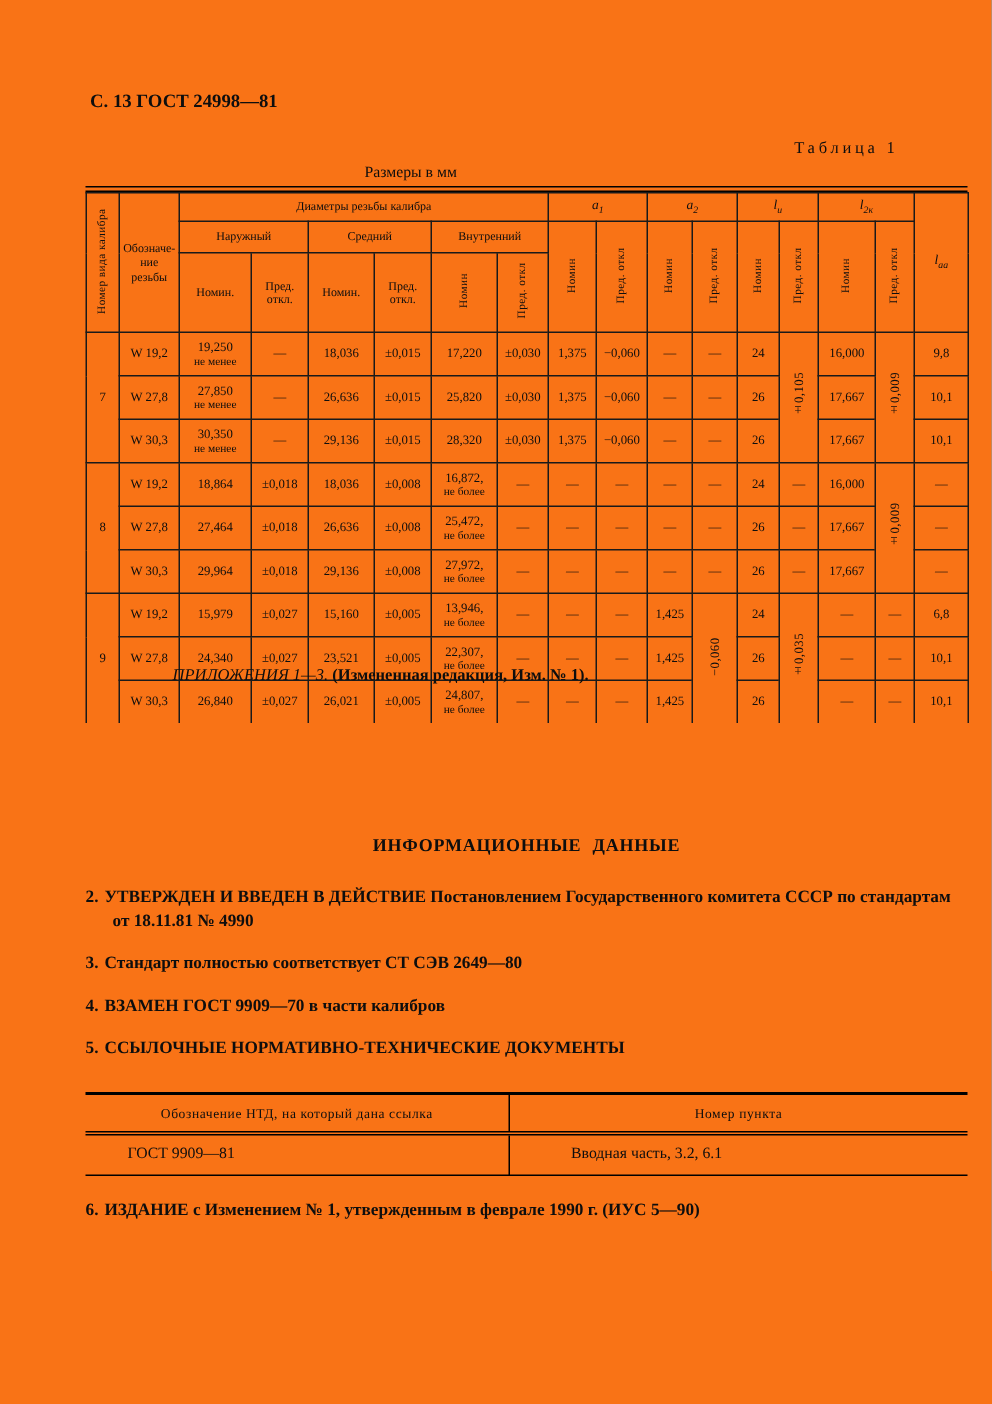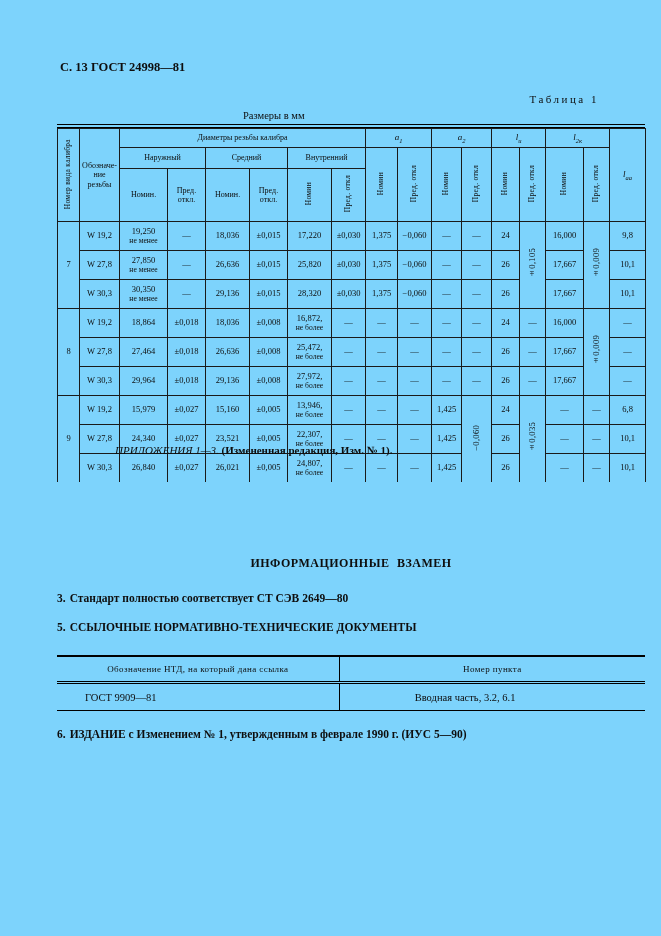--- a/index.html
+++ b/index.html
@@ -1,16 +1,16 @@
 <!DOCTYPE html>
 <html><head>
 <meta charset="utf-8">
 <style>
   html,body{margin:0;padding:0;background:#9a9a9a;}
-  .page{position:relative;width:661px;height:936px;background:#7dd3fc;color:#0e0e0e;
+  .page{position:relative;width:661px;height:936px;background:#f97316;color:#0e0e0e;
         font-family:"Liberation Serif","DejaVu Serif",serif;overflow:hidden;}
   .doc-header{position:absolute;top:60px;left:60px;font-size:12.5px;font-weight:bold;}
   .tbl-caption{position:absolute;top:93px;right:62px;font-size:11px;letter-spacing:2.5px;}
   .units{position:absolute;top:110px;left:243px;font-size:10.5px;}
   .tablewrap{position:absolute;top:124px;left:57px;width:588px;border-top:4px double #000;}
   table.gtable{border-collapse:collapse;table-layout:fixed;width:588px;}
   .gtable td{border:1px solid #1a1a1a;text-align:center;vertical-align:middle;
              padding:1px 1px;font-size:8.5px;line-height:1.15;}
   .gtable tr.h1 td{font-size:8px;height:16px;}
   .gtable tr.h2 td{font-size:8px;height:18px;}
@@ -32,21 +32,21 @@
   .info-title{text-align:center;font-size:12px;margin-bottom:20px;letter-spacing:.5px;word-spacing:4px;}
   .item{padding-left:18px;text-indent:-18px;line-height:1.35;margin-bottom:13px;}
   .item .num{padding-right:4px;}
   .reftable{width:588px;border-collapse:collapse;margin:20px 0 16px 0;font-weight:normal;}
   .reftable td{padding:0;}
   .reftable .hrow td{border-top:2px solid #000;border-bottom:3px double #000;
       font-size:9px;height:24px;text-align:center;vertical-align:middle;letter-spacing:.4px;}
   .reftable .drow td{border-bottom:1.5px solid #000;font-size:10.5px;height:26px;vertical-align:middle;}
   .reftable td.c1{width:48%;border-right:1.2px solid #000;}
   .reftable .drow td.c1{padding-left:28px;text-align:left;}
-  .reftable .drow td.c2{padding-left:75px;text-align:left;}
+  .reftable .drow td.c2{padding-left:41px;text-align:left;}
   .pageno{text-align:center;font-size:10.5px;font-weight:normal;margin-top:10px;}
 </style>
 </head>
 <body>
 
 <div class="page">
 
   <div class="doc-header">С. 13 ГОСТ 24998—81</div>
   <div class="tbl-caption">Таблица 1</div>
   <div class="units">Размеры в мм</div>
@@ -292,23 +292,25 @@
   </tbody>
       </table>
   </div>
 
   <div class="appendix">
     <span class="it">ПРИЛОЖЕНИЯ 1—3.</span>
     <span class="bd">(Измененная редакция, Изм. № 1).</span>
   </div>
 
   <div class="info">
-    <div class="info-title">ИНФОРМАЦИОННЫЕ  ВЗАМЕН</div>
-
+    <div class="info-title">ИНФОРМАЦИОННЫЕ  ДАННЫЕ</div>
+
+    <div class="item"><span class="num">2.</span><span>УТВЕРЖДЕН И ВВЕДЕН В ДЕЙСТВИЕ  Постановлением  Государственного комитета СССР по стандартам от 18.11.81 № 4990</span></div>
     <div class="item"><span class="num">3.</span><span>Стандарт полностью соответствует СТ СЭВ 2649—80</span></div>
+    <div class="item"><span class="num">4.</span><span>ВЗАМЕН ГОСТ 9909—70 в части калибров</span></div>
     <div class="item"><span class="num">5.</span><span>ССЫЛОЧНЫЕ НОРМАТИВНО-ТЕХНИЧЕСКИЕ ДОКУМЕНТЫ</span></div>
 
     <table class="reftable">
       <tbody>
           <tr class="hrow">
         <td class="c1">Обозначение НТД, на который дана ссылка</td>
         <td class="c2">Номер пункта</td>
       </tr>
       <tr class="drow">
         <td class="c1">ГОСТ 9909—81</td>

